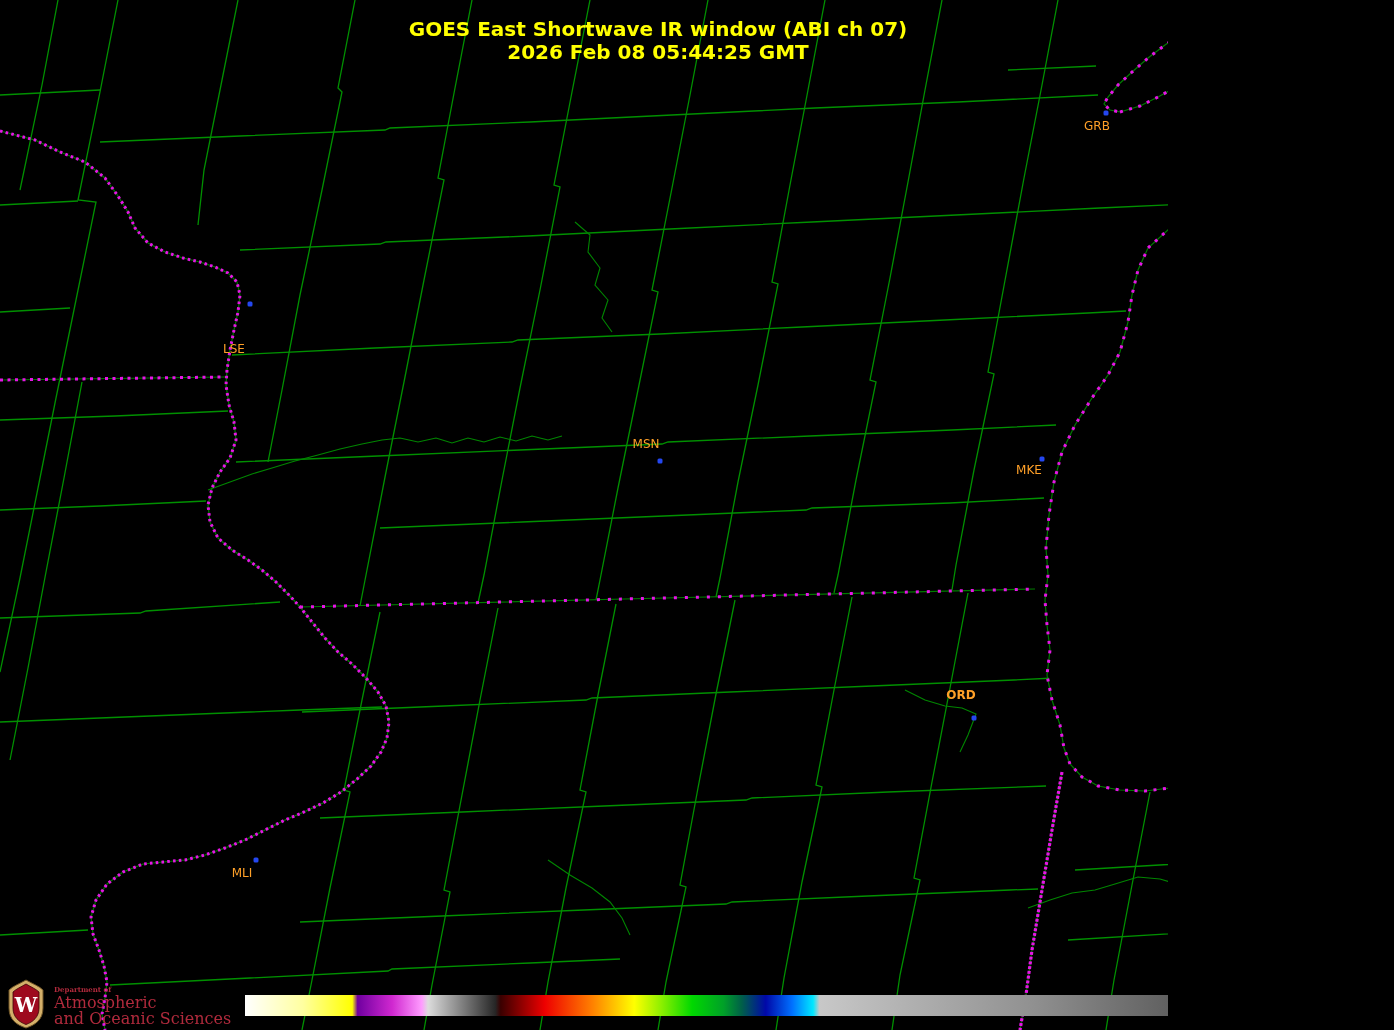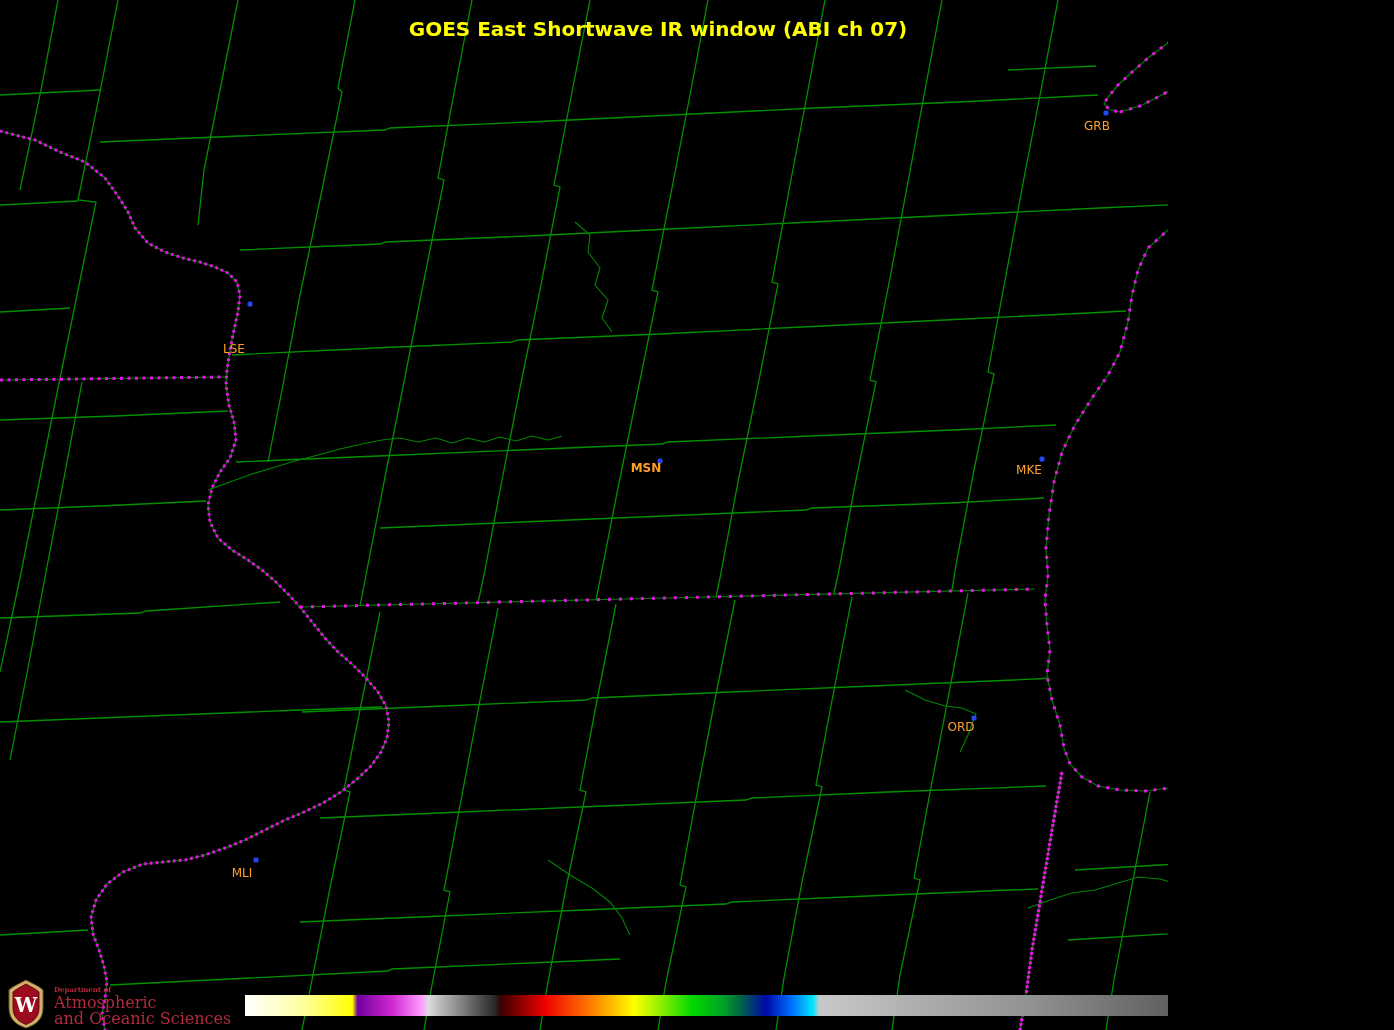--- a/index.html
+++ b/index.html
@@ -114,42 +114,43 @@
       <path class="dots-shore" d="M1222,0 L1205,15 L1185,32 L1165,45 L1148,58 L1132,72 L1118,85 L1108,97 L1104,104 L1110,110 L1120,112"></path>
       <path class="dots-shore" d="M1120,112 L1140,106 L1158,97 L1178,86 L1200,72 L1225,55 L1250,38 L1272,22 L1293,8 L1300,0"></path>
       <path class="dots-shore" d="M1348,0 L1332,18 L1318,38 L1308,55 L1312,68 L1328,76 L1348,83 L1370,89 L1394,94"></path>
       <path class="dots-shore" d="M1252,112 L1240,135 L1222,162 L1215,183 L1196,205 L1170,228 L1148,248 L1138,270 L1132,295 L1128,322 L1120,352 L1108,375 L1092,398 L1075,425 L1062,452 L1054,482 L1049,515 L1046,548 L1048,575 L1045,600 L1047,625 L1050,650 L1047,675 L1052,700 L1060,725 L1064,748 L1070,764 L1082,777 L1098,786 L1120,790 L1145,791 L1170,788 L1195,780 L1220,770 L1248,763 L1278,758 L1310,755 L1345,753 L1394,750"></path>
       <path class="dots-vdense" d="M1062,772 L1052,830 L1042,890 L1032,950 L1026,995 L1020,1030"></path>
     </g>
   </svg>
 
   <div id="title">
     <div>GOES East Shortwave IR window (ABI ch 07)</div>
+    <div>2026 Feb 08  05:44:25 GMT</div>
   </div>
 
   <div id="stations">
       <div class="station">
         <span class="dot" style="left: 1106px; top: 113px;"></span>
         <span class="lbl" style="left: 1097px; top: 126px;">GRB</span>
       </div>
       <div class="station">
         <span class="dot" style="left: 250px; top: 304px;"></span>
         <span class="lbl" style="left: 234px; top: 313px; margin-top: 36px;">LSE</span>
       </div>
       <div class="station">
         <span class="dot" style="left: 660px; top: 461px;"></span>
-        <span class="lbl" style="left: 646px; top: 468px; font-weight: bold;">MSN</span>
+        <span class="lbl" style="left: 646px; top: 444px;">MSN</span>
       </div>
       <div class="station">
         <span class="dot" style="left: 1042px; top: 459px;"></span>
         <span class="lbl" style="left: 1029px; top: 470px;">MKE</span>
       </div>
       <div class="station">
         <span class="dot" style="left: 974px; top: 718px;"></span>
-        <span class="lbl" style="left: 961px; top: 727px;">ORD</span>
+        <span class="lbl" style="left: 961px; top: 695px; font-weight: bold;">ORD</span>
       </div>
       <div class="station">
         <span class="dot" style="left: 256px; top: 860px;"></span>
         <span class="lbl" style="left: 242px; top: 873px;">MLI</span>
       </div>
     </div>
 
   <div id="colorbar" style="left: 245px; top: 995px; width: 1052px; height: 21px; background: linear-gradient(to right, rgb(255, 255, 255) 0%, rgb(255, 255, 160) 5.5%, rgb(255, 255, 0) 10.2%, rgb(112, 0, 160) 10.7%, rgb(208, 40, 208) 14%, rgb(255, 156, 255) 16.8%, rgb(220, 220, 220) 17.4%, rgb(38, 38, 38) 23.8%, rgb(58, 0, 0) 24.3%, rgb(238, 0, 0) 28.5%, rgb(255, 128, 0) 33%, rgb(255, 255, 0) 37%, rgb(144, 240, 0) 39.5%, rgb(0, 216, 0) 42.5%, rgb(0, 160, 40) 45.5%, rgb(0, 96, 72) 47.2%, rgb(0, 8, 168) 49.5%, rgb(0, 112, 255) 52%, rgb(0, 232, 255) 54%, rgb(200, 200, 200) 54.6%, rgb(144, 144, 144) 75%, rgb(60, 60, 60) 97.5%, rgb(216, 0, 0) 98.2%, rgb(255, 32, 0) 98.8%, rgb(255, 144, 0) 99.3%, rgb(255, 232, 0) 100%);"></div>
 
   <div id="logo">

